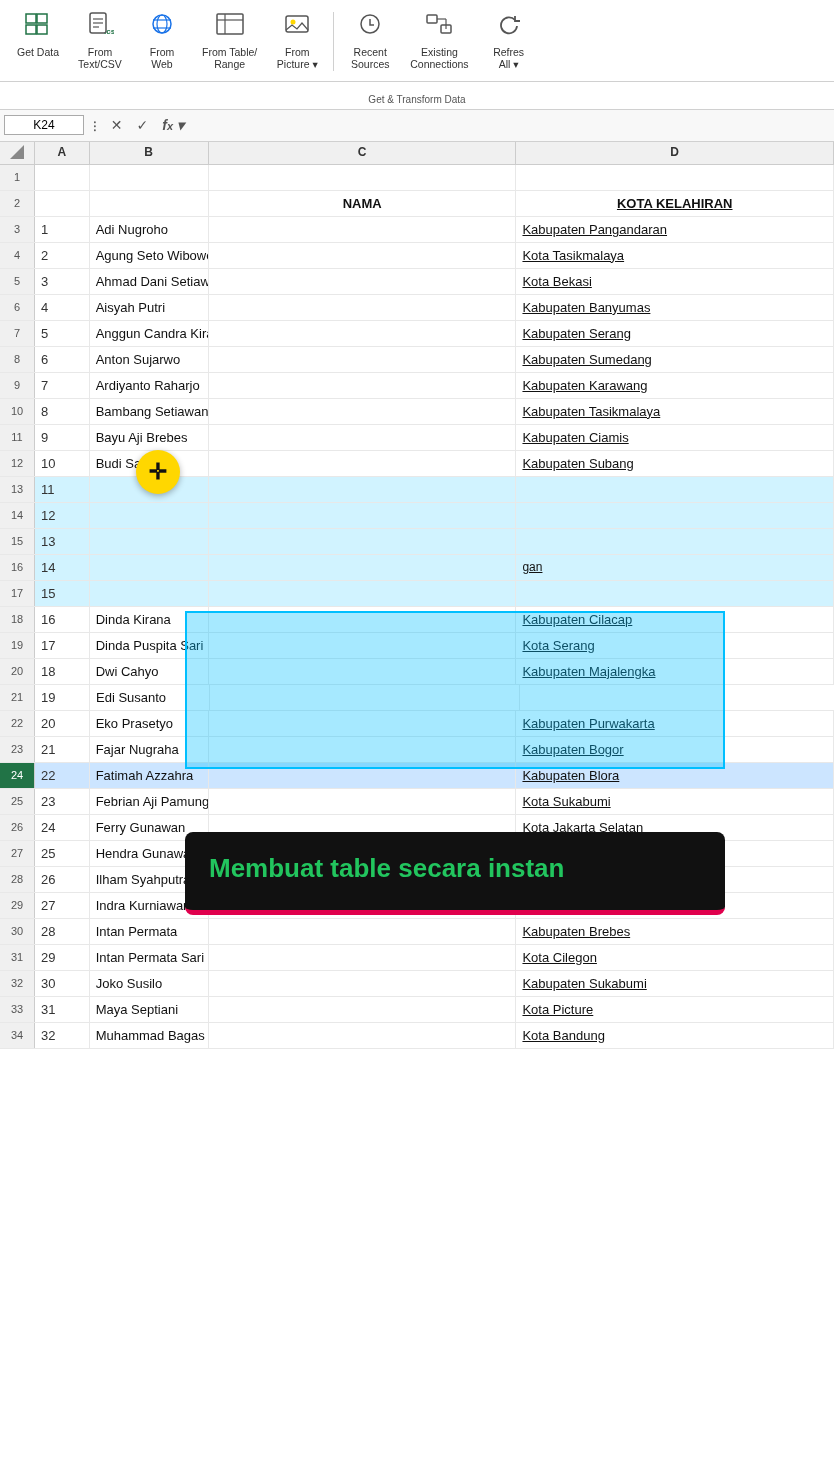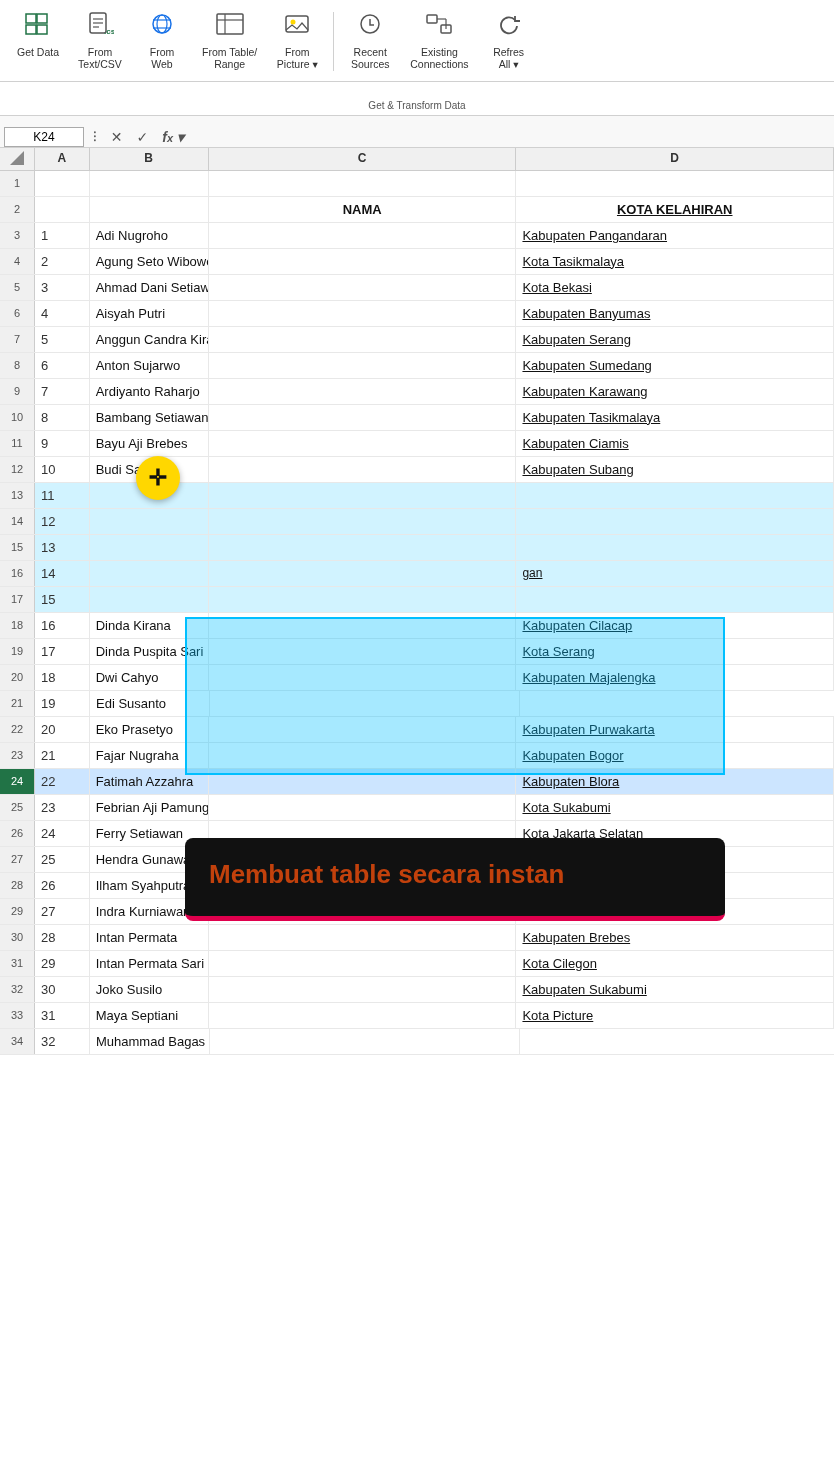--- a/index.html
+++ b/index.html
@@ -55,29 +55,29 @@
       width: 1px;
       background: #d0d0d0;
       margin: 4px 4px;
       align-self: stretch;
     }
 
     .ribbon-section-label {
       text-align: center;
       font-size: 10px;
       color: #555;
-      padding: 18px 8px 4px;
+      padding: 12px 8px 4px;
       border-top: 1px solid #d0d0d0;
       margin-top: 2px;
     }
 
     
     .formula-bar {
       display: flex;
-      align-items: flex-end;
+      align-items: center;
       border-bottom: 1px solid #d0d0d0;
       background: #f8f8f8;
       height: 32px;
       padding: 0 4px;
       gap: 4px;
     }
 
     .cell-ref {
       width: 80px;
       border: 1px solid #aaa;
@@ -209,21 +209,21 @@
       z-index: 10;
     }
 
     
     .overlay-tooltip {
       position: absolute;
       left: 185px;
       top: 690px;
       width: 540px;
       background: #111;
-      color: #c2410c;
+      color: #22c55e;
       border-radius: 8px;
       padding: 20px 24px 24px 24px;
       font-size: 26px;
       font-weight: 700;
       line-height: 1.3;
       z-index: 20;
       border-bottom: 5px solid #e0004d;
     }
   </style>
 </head>
@@ -530,21 +530,21 @@
   <div class="grid-row">
     <div class="row-num">25</div>
     <div class="grid-cell cell-a cell-num">23</div>
     <div class="grid-cell cell-b">Febrian Aji Pamungkas</div>
     <div class="grid-cell cell-c"></div>
     <div class="grid-cell cell-d">Kota Sukabumi</div>
   </div>
   <div class="grid-row">
     <div class="row-num">26</div>
     <div class="grid-cell cell-a cell-num">24</div>
-    <div class="grid-cell cell-b">Ferry Setiawan</div>
+    <div class="grid-cell cell-b">Ferry Gunawan</div>
     <div class="grid-cell cell-c"></div>
     <div class="grid-cell cell-d">Kota Jakarta Selatan</div>
   </div>
   <div class="grid-row">
     <div class="row-num">27</div>
     <div class="grid-cell cell-a cell-num">25</div>
     <div class="grid-cell cell-b">Hendra Gunawan</div>
     <div class="grid-cell cell-c"></div>
     <div class="grid-cell cell-d">Kabupaten Cirebon</div>
   </div>
@@ -588,20 +588,21 @@
     <div class="grid-cell cell-a cell-num">31</div>
     <div class="grid-cell cell-b">Maya Septiani</div>
     <div class="grid-cell cell-c"></div>
     <div class="grid-cell cell-d">Kota Picture</div>
   </div>
   <div class="grid-row">
     <div class="row-num">34</div>
     <div class="grid-cell cell-a cell-num">32</div>
     <div class="grid-cell cell-b">Muhammad Bagas Pratama</div>
     <div class="grid-cell cell-c"></div>
+    <div class="grid-cell cell-d">Kota Bandung</div>
   </div>
 
   <div class="yellow-circle">
     <span>✛</span>
   </div>
 
   <div style="
     position: absolute;
     left: 185px;
     top: 469px;

